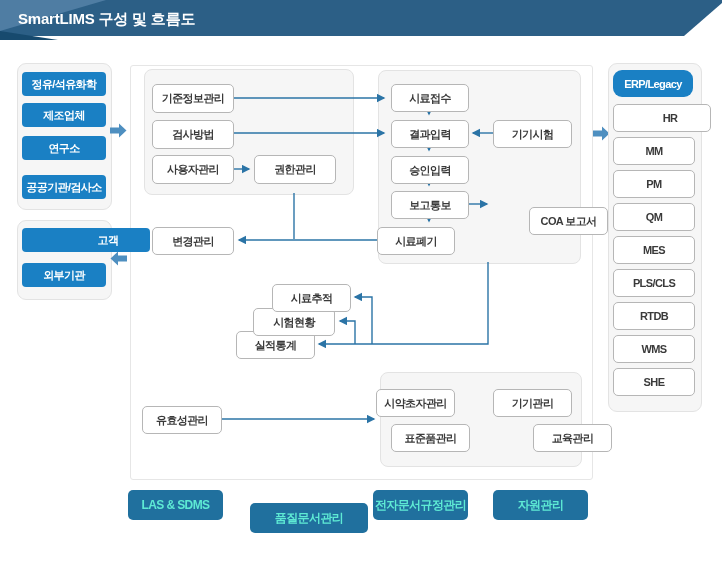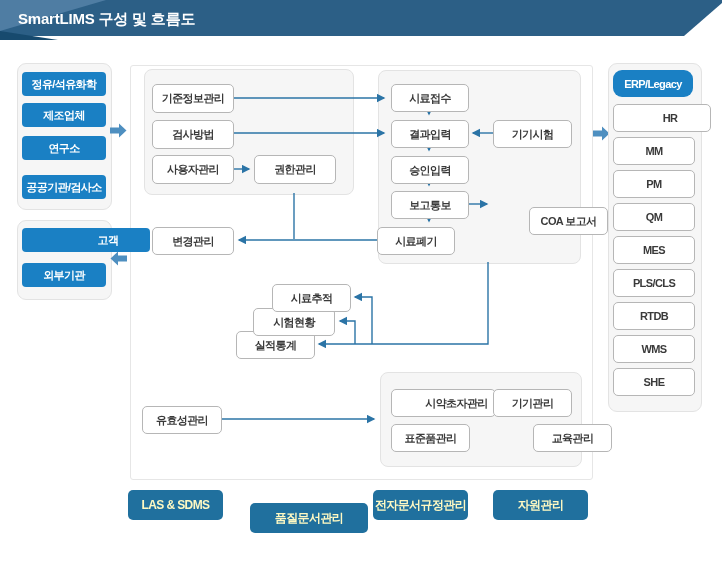--- a/index.html
+++ b/index.html
@@ -16,21 +16,21 @@
 
   
   .wbox{position:absolute;background:#ffffff;border:1px solid #b6b6b6;border-radius:5px;
         display:flex;align-items:center;justify-content:center;
         font-size:11px;font-weight:bold;color:#3a3a3a;letter-spacing:-0.6px;white-space:nowrap;}
   .bluebtn{position:absolute;background:#1a80c4;border-radius:4px;
         display:flex;align-items:center;justify-content:center;
         font-size:11px;font-weight:bold;color:#ffffff;letter-spacing:-0.6px;white-space:nowrap;}
   .darkbtn{position:absolute;background:#20709e;border-radius:5px;
         display:flex;align-items:center;justify-content:center;
-        font-size:12px;font-weight:bold;color:#fef9c3;letter-spacing:-0.6px;white-space:nowrap;}
+        font-size:12px;font-weight:bold;color:#5eead4;letter-spacing:-0.6px;white-space:nowrap;}
 
   .lines{position:absolute;left:0;top:0;pointer-events:none;}
   .arrow-icon{position:absolute;}
 </style>
 </head>
 <body>
 
 <div class="stage">
 
   <div class="header">
@@ -109,21 +109,21 @@
   <div class="wbox" style="left:377px;top:227px;width:76px;height:26px;">시료폐기</div>
   <div class="wbox" style="left:493px;top:120px;width:77px;height:26px;">기기시험</div>
   <div class="wbox" style="left:493px;top:207px;width:77px;height:26px;margin-left:36px;">COA 보고서</div>
 
   <div class="wbox" style="left:272px;top:284px;width:77px;height:26px;z-index:3;">시료추적</div>
   <div class="wbox" style="left:253px;top:308px;width:80px;height:26px;z-index:2;">시험현황</div>
   <div class="wbox" style="left:236px;top:331px;width:77px;height:26px;z-index:1;">실적통계</div>
 
   <div class="wbox" style="left:142px;top:406px;width:78px;height:26px;">유효성관리</div>
 
-  <div class="wbox" style="left:391px;top:389px;width:77px;height:26px;padding-left:26px;">시약초자관리</div>
+  <div class="wbox" style="left:376px;top:389px;width:77px;height:26px;">시약초자관리</div>
   <div class="wbox" style="left:493px;top:389px;width:77px;height:26px;">기기관리</div>
   <div class="wbox" style="left:391px;top:424px;width:77px;height:26px;">표준품관리</div>
   <div class="wbox" style="left:493px;top:424px;width:77px;height:26px;margin-left:40px;">교육관리</div>
 
   <div class="gpanel" style="left:608px;top:63px;width:92px;height:347px;"></div>
   <div class="bluebtn" style="left:613px;top:70px;width:80px;height:27px;border-radius:9px;">ERP/Legacy</div>
   <div class="wbox" style="left:613px;top:104px;width:80px;height:26px;padding-left:16px;">HR</div>
   <div class="wbox" style="left:613px;top:137px;width:80px;height:26px;">MM</div>
   <div class="wbox" style="left:613px;top:170px;width:80px;height:26px;">PM</div>
   <div class="wbox" style="left:613px;top:203px;width:80px;height:26px;">QM</div>

